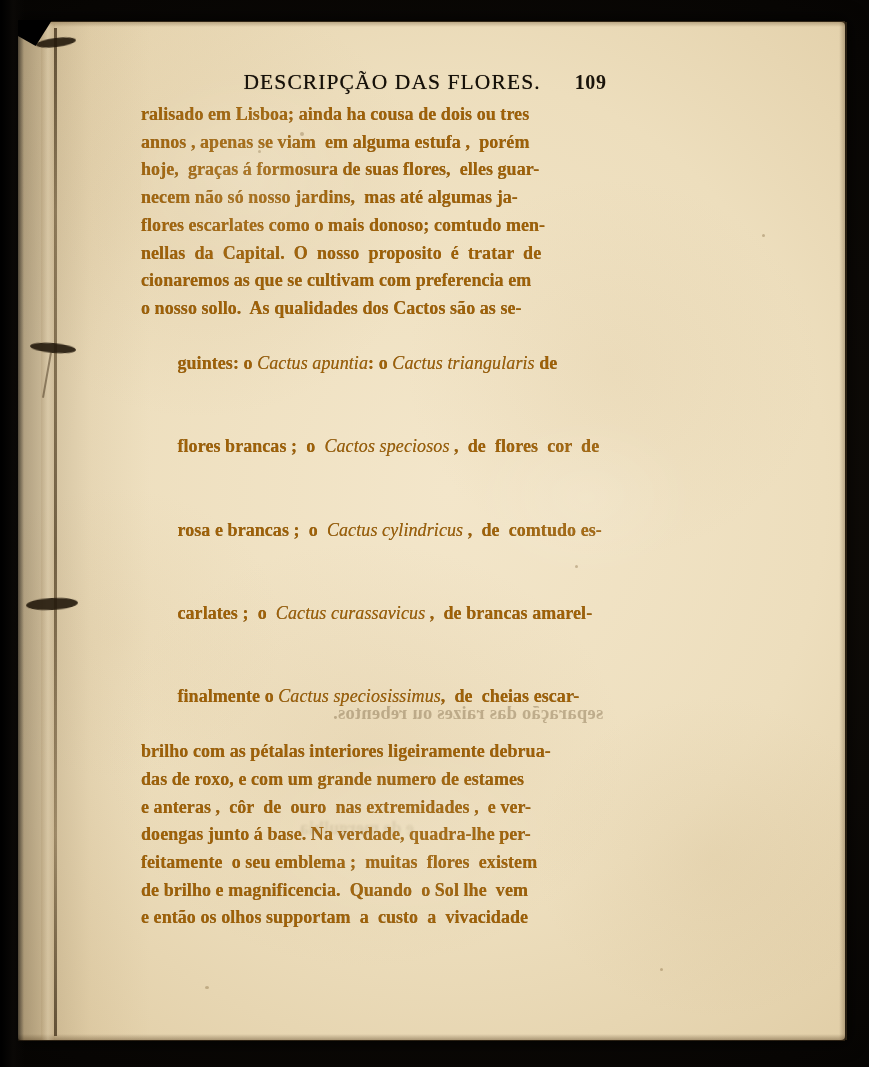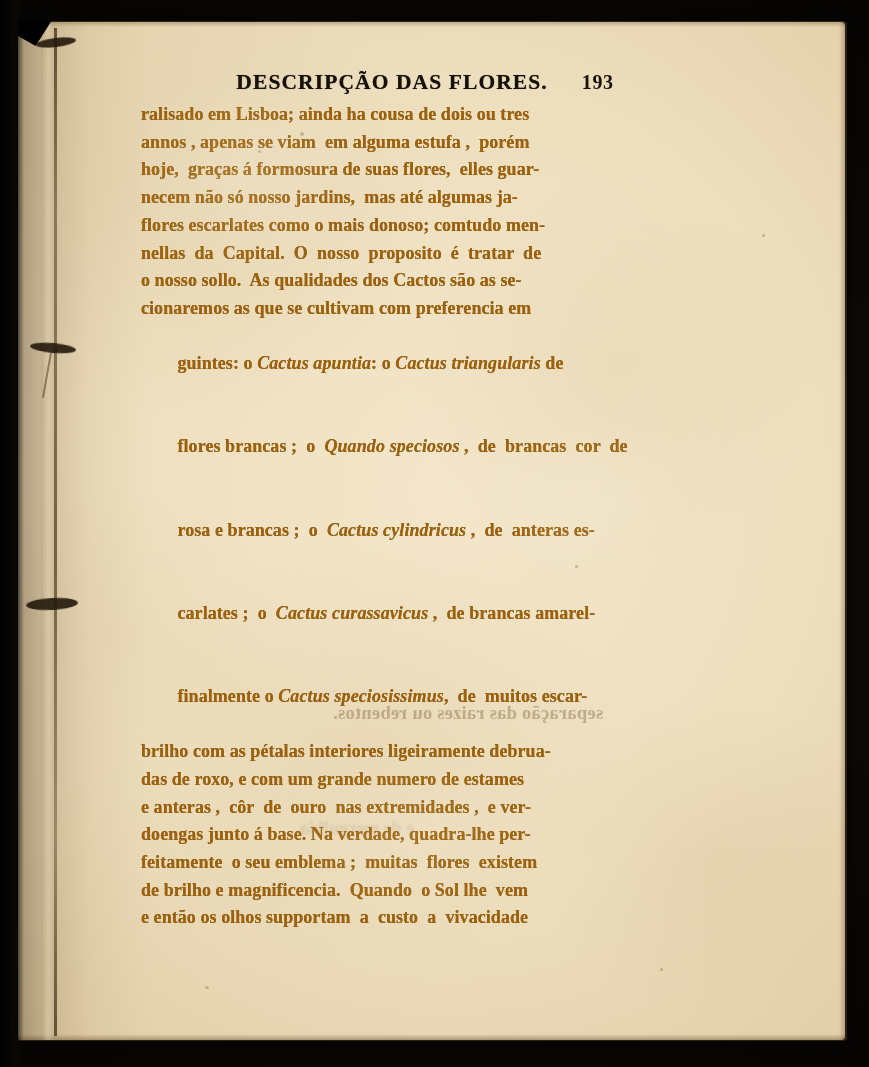--- a/index.html
+++ b/index.html
@@ -143,21 +143,21 @@
   .running-head {
     display: flex;
     align-items: baseline;
     justify-content: center;
     gap: 34px;
     margin: 0 0 6px 0;
     padding-left: 10px;
   }
   .head-title {
     font-size: 21.5px;
-    font-weight: 700;
+    font-weight: 400;
     letter-spacing: 1.1px;
     white-space: nowrap;
     color: #16110a;
     text-shadow: 0 0 .7px rgba(26,18,8,.7);
   }
   .folio {
     font-size: 20px;
     font-weight: 600;
     letter-spacing: .6px;
     color: #1a140b;
@@ -170,21 +170,21 @@
     font-size: 18px;
     line-height: 27.7px;
     font-weight: 600;
     letter-spacing: .06px;
     white-space: pre;
     color: #a16207;
     text-shadow: 0 0 .65px rgba(30,21,10,.55);
   }
   .ln i {
     font-style: italic;
-    font-weight: 700;
+    font-weight: 400;
     letter-spacing: .1px;
   }
 
   
   .ink-fade {
     position: absolute;
     left: 141px; top: 70px;
     width: 570px; height: 890px;
     pointer-events: none;
     background:
@@ -272,48 +272,48 @@
   <div class="speck" style="left:205px;top:986px;width:4px;height:3px;"></div>
   <div class="speck" style="left:660px;top:968px;width:3px;height:3px;"></div>
 
   <div class="showthrough">separação das raizes ou rebentos.</div>
   <div class="showthrough-2">e de mergulhia</div>
 
   <div class="text-block">
 
     <div class="running-head">
       <span class="head-title">DESCRIPÇÃO DAS FLORES.</span>
-      <span class="folio">193</span>
+      <span class="folio">109</span>
     </div>
 
     <div class="body-copy">
 
       <span class="ln">ralisado em Lisboa; ainda ha cousa de dois ou tres</span>
       <span class="ln">annos , apenas se viam  em alguma estufa ,  porém</span>
       <span class="ln">hoje,  graças á formosura de suas flores,  elles guar-</span>
       <span class="ln">necem não só nosso jardins,  mas até algumas ja-</span>
       <span class="ln">flores escarlates como o mais donoso; comtudo men-</span>
       <span class="ln">nellas  da  Capital.  O  nosso  proposito  é  tratar  de</span>
+      <span class="ln">cionaremos as que se cultivam com preferencia em</span>
       <span class="ln">o nosso sollo.  As qualidades dos Cactos são as se-</span>
-      <span class="ln">cionaremos as que se cultivam com preferencia em</span>
 
       <span class="ln">
         <span>guintes: o </span><i>Cactus apuntia</i><span>: o </span><i>Cactus triangularis</i><span> de</span>
       </span>
       <span class="ln">
-        <span>flores brancas ;  o  </span><i>Quando speciosos</i><span> ,  de  brancas  cor  de</span>
-      </span>
-      <span class="ln">
-        <span>rosa e brancas ;  o  </span><i>Cactus cylindricus</i><span> ,  de  anteras es-</span>
+        <span>flores brancas ;  o  </span><i>Cactos speciosos</i><span> ,  de  flores  cor  de</span>
+      </span>
+      <span class="ln">
+        <span>rosa e brancas ;  o  </span><i>Cactus cylindricus</i><span> ,  de  comtudo es-</span>
       </span>
       <span class="ln">
         <span>carlates ;  o  </span><i>Cactus curassavicus</i><span> ,  de brancas amarel-</span>
       </span>
       <span class="ln">
-        <span>finalmente o </span><i>Cactus speciosissimus</i><span>,  de  muitos escar-</span>
+        <span>finalmente o </span><i>Cactus speciosissimus</i><span>,  de  cheias escar-</span>
       </span>
 
       <span class="ln">brilho com as pétalas interiores ligeiramente debrua-</span>
       <span class="ln">das de roxo, e com um grande numero de estames</span>
       <span class="ln">e anteras ,  côr  de  ouro  nas extremidades ,  e ver-</span>
       <span class="ln">doengas junto á base. Na verdade, quadra-lhe per-</span>
       <span class="ln">feitamente  o seu emblema ;  muitas  flores  existem</span>
       <span class="ln">de brilho e magnificencia.  Quando  o Sol lhe  vem</span>
       <span class="ln">e então os olhos supportam  a  custo  a  vivacidade</span>
 

